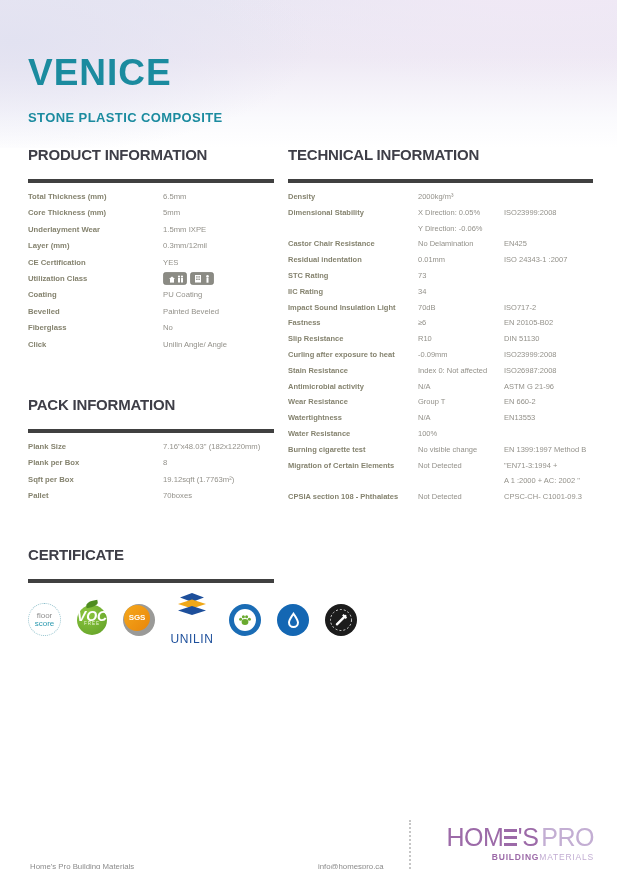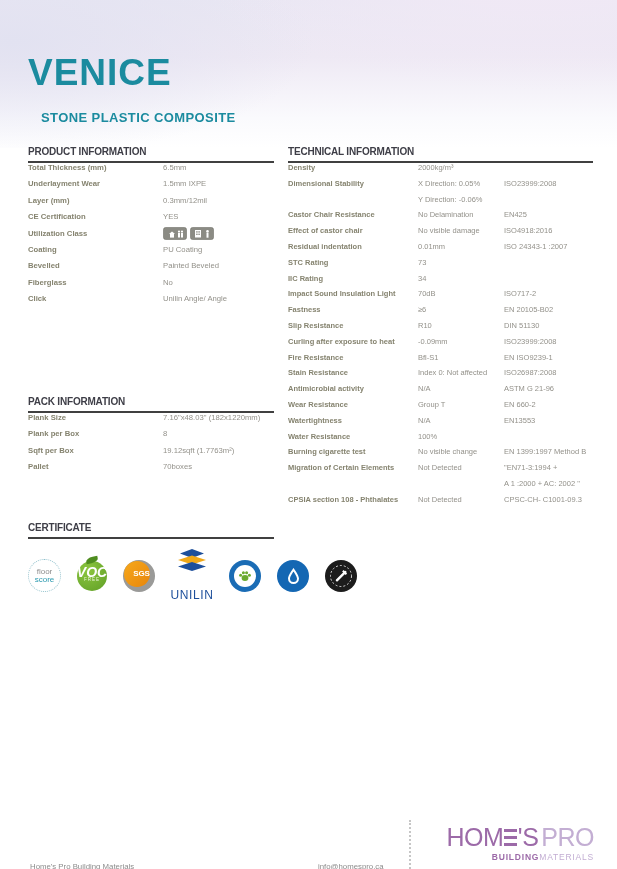--- a/index.html
+++ b/index.html
@@ -10,32 +10,32 @@
   
   .hero { position:absolute; top:0; left:0; width:617px; height:148px;
     background:
       radial-gradient(90% 130% at 88% -20%, #f2e9f6 0%, rgba(242,233,246,0) 62%),
       radial-gradient(70% 110% at 2% 28%, #e2e2f1 0%, rgba(226,226,241,0) 70%),
       linear-gradient(180deg, #e9e7f3 0%, #eee9f4 38%, #fafafd 80%, #ffffff 100%);
   }
   .venice-title { position:absolute; left:28px; top:52px; font-size:37px; font-weight:bold;
     color:#1b8b9f; letter-spacing:1px; }
   .venice-sub { position:absolute; left:28px; top:110px; font-size:13px; font-weight:bold;
-    color:#1b8b9f; letter-spacing:0.4px;margin-left:13px; }
+    color:#1b8b9f; letter-spacing:0.4px; }
 
   
   .section { position:absolute; }
-  .section-heading { font-size:10px; font-weight:bold; color:#3e3e47; letter-spacing:-0.2px;
-    border-bottom:2px solid #404040; padding-bottom:4px; }
+  .section-heading { font-size:15px; font-weight:bold; color:#3e3e47; letter-spacing:-0.2px;
+    border-bottom:4px solid #404040; padding-bottom:16px; }
   .sec-product { left:28px; top:146px; width:246px; }
   .sec-pack    { left:28px; top:396px; width:246px; }
-  .sec-cert    { left:28px; top:522px; width:246px; }
+  .sec-cert    { left:28px; top:546px; width:246px; }
   .sec-tech    { left:288px; top:146px; width:305px; }
 
-  .rows { }
+  .rows { margin-top:9px; }
   .kv-row { display:flex; align-items:flex-start; }
   .sec-product .kv-row, .sec-pack .kv-row { min-height:16.4px; }
   .sec-tech .kv-row { min-height:15.8px; }
   .cell { display:block; font-size:7.7px; line-height:9px; }
   .cell-label { font-weight:bold; color:#85836f; }
   .cell-value, .cell-std { color:#93918a; }
   .sec-product .cell-label, .sec-pack .cell-label { width:135px; flex:0 0 135px; }
   .sec-product .cell-value, .sec-pack .cell-value { flex:1; }
   .sec-tech .cell { font-size:7.5px; }
   .sec-tech .cell-label { width:130px; flex:0 0 130px; }
@@ -54,21 +54,21 @@
   .b-floorscore .fs2 { color:#2a99af; font-size:8px; }
   .b-voc { width:30px; height:30px; border-radius:50%;
     background:radial-gradient(circle at 35% 30%, #8cc63f, #5f9e26); position:relative; line-height:7px; }
   .b-voc::before { content:""; position:absolute; top:-4px; left:9px; width:12px; height:6px;
     background:#4e8c1f; border-radius:60% 0 60% 0; transform:rotate(-12deg); }
   .b-voc .voc1 { color:#fff; font-size:14px; font-weight:bold;font-style:italic; }
   .b-voc .voc2 { color:#e9f5d8; font-size:4.5px; letter-spacing:1px; }
   .b-sgs { width:32px; height:32px; border-radius:50%; background:#9a9a98; position:relative; }
   .b-sgs .sgs-inner { position:absolute; top:1px; left:1px; width:26px; height:26px; border-radius:50%;
     background:linear-gradient(135deg,#f6a81c,#e8860a); display:flex; align-items:center; justify-content:center; }
-  .b-sgs .sgs-inner span { color:#fff; font-size:8px; font-weight:bold; letter-spacing:-0.2px;padding-left:9px; }
+  .b-sgs .sgs-inner span { color:#fff; font-size:8px; font-weight:bold; letter-spacing:-0.2px; }
   .b-unilin { width:42px; }
   .b-unilin .uni-text { color:#1d4f9b; font-size:12px; font-weight:normal; letter-spacing:0.6px; margin-top:17px; }
   .b-pet { width:32px; height:32px; border-radius:50%; background:#1a6cb5; position:relative; }
   .b-pet .pet-inner { position:absolute; top:5px; left:5px; width:22px; height:22px; border-radius:50%;
     background:#fff; display:flex; align-items:center; justify-content:center; }
   .b-water { width:32px; height:32px; border-radius:50%; background:#1467b3;
     display:flex; align-items:center; justify-content:center; }
   .b-scratch { width:32px; height:32px; border-radius:50%; background:#1c1c1c;
     display:flex; align-items:center; justify-content:center; }
 
@@ -93,20 +93,24 @@
   <div class="hero"></div>
   <div class="venice-title">VENICE</div>
   <div class="venice-sub">STONE PLASTIC COMPOSITE</div>
 
   <div class="section sec-product">
     <div class="section-heading">PRODUCT INFORMATION</div>
     <div class="rows">
         <div class="kv-row">
           <span class="cell cell-label">Total Thickness (mm)</span>
           <span class="cell cell-value">6.5mm</span>
+        </div>
+        <div class="kv-row">
+          <span class="cell cell-label">Core Thickness (mm)</span>
+          <span class="cell cell-value">5mm</span>
         </div>
         <div class="kv-row">
           <span class="cell cell-label">Underlayment Wear</span>
           <span class="cell cell-value">1.5mm IXPE</span>
         </div>
         <div class="kv-row">
           <span class="cell cell-label">Layer (mm)</span>
           <span class="cell cell-value">0.3mm/12mil</span>
         </div>
         <div class="kv-row">
@@ -175,25 +179,20 @@
           <span class="cell cell-label"></span>
           <span class="cell cell-value">Y Direction: -0.06%</span>
           <span class="cell cell-std"></span>
         </div>
         <div class="kv-row">
           <span class="cell cell-label">Castor Chair Resistance</span>
           <span class="cell cell-value">No Delamination</span>
           <span class="cell cell-std">EN425</span>
         </div>
         <div class="kv-row">
-          <span class="cell cell-label">Effect of castor chair</span>
-          <span class="cell cell-value">No visible damage</span>
-          <span class="cell cell-std">ISO4918:2016</span>
-        </div>
-        <div class="kv-row">
           <span class="cell cell-label">Residual indentation</span>
           <span class="cell cell-value">0.01mm</span>
           <span class="cell cell-std">ISO 24343-1 :2007</span>
         </div>
         <div class="kv-row">
           <span class="cell cell-label">STC Rating</span>
           <span class="cell cell-value">73</span>
           <span class="cell cell-std"></span>
         </div>
         <div class="kv-row">
@@ -213,25 +212,20 @@
         </div>
         <div class="kv-row">
           <span class="cell cell-label">Slip Resistance</span>
           <span class="cell cell-value">R10</span>
           <span class="cell cell-std">DIN 51130</span>
         </div>
         <div class="kv-row">
           <span class="cell cell-label">Curling after exposure to heat</span>
           <span class="cell cell-value">-0.09mm</span>
           <span class="cell cell-std">ISO23999:2008</span>
-        </div>
-        <div class="kv-row">
-          <span class="cell cell-label">Fire Resistance</span>
-          <span class="cell cell-value">Bfl-S1</span>
-          <span class="cell cell-std">EN ISO9239-1</span>
         </div>
         <div class="kv-row">
           <span class="cell cell-label">Stain Resistance</span>
           <span class="cell cell-value">Index 0: Not affected</span>
           <span class="cell cell-std">ISO26987:2008</span>
         </div>
         <div class="kv-row">
           <span class="cell cell-label">Antimicrobial activity</span>
           <span class="cell cell-value">N/A</span>
           <span class="cell cell-std">ASTM G 21-96</span>

